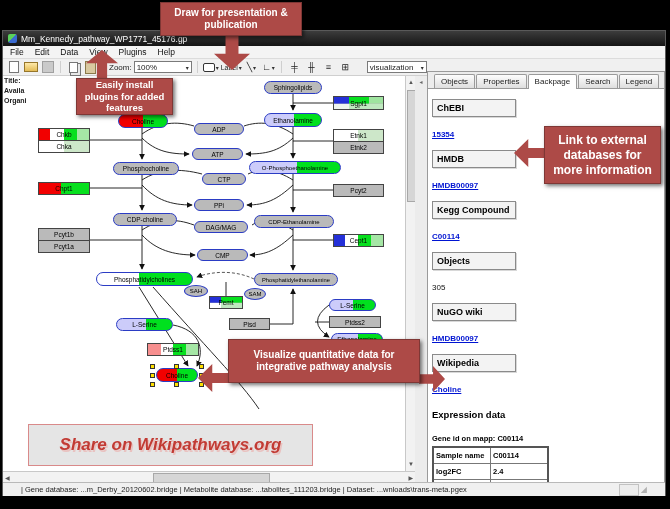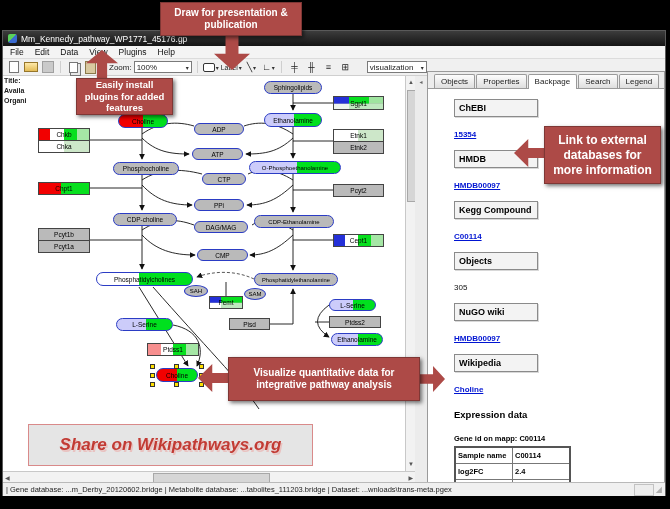--- a/index.html
+++ b/index.html
@@ -71,34 +71,34 @@
             display:flex;flex-direction:column;align-items:center;font-size:6px;color:#666;padding-top:2px;box-sizing:border-box}
   .panel{position:absolute;left:424px;top:40px;width:238px;height:411px;background:#fff;
          border:1px solid #9a9a9a;box-sizing:border-box}
   .tabrow{position:absolute;left:0;top:0;width:100%;height:17px;background:#ececec;
           border-bottom:1px solid #9a9a9a;display:flex;align-items:flex-end;gap:1px;
           padding-left:6px;box-sizing:border-box;font-size:8px}
   .tab{padding:2px 6px 2px;background:linear-gradient(#fdfdfd,#dedede);border:1px solid #9a9a9a;
        border-bottom:none;border-radius:2px 2px 0 0;color:#222}
   .tab.active{background:#fff;position:relative;top:1px;padding-bottom:3px}
   .pcontent{position:absolute;left:0;top:17px;width:100%;height:393px;background:#fff;
-            padding:10px 0 0 26px;box-sizing:border-box;overflow:hidden}
+            padding:10px 0 0 4px;box-sizing:border-box;overflow:hidden}
   .hdrbox{min-width:74px;width:max-content;border:1px solid #8a8a8a;background:#f3f3f3;
           font-weight:bold;font-size:9px;padding:3px 4px;box-shadow:1px 1px 0 #d8d8d8;margin-bottom:6px}
   .lnk{color:#0014d2;font-size:8px;font-weight:bold;text-decoration:underline;display:inline-block;margin-bottom:11px}
   .plain{color:#111;font-size:8px;display:inline-block;margin-bottom:11px}
   .xhead{font-size:9.5px;font-weight:bold;margin:4px 0 14px}
   .geneid{font-size:7.5px;font-weight:bold;margin-bottom:3px}
   table.xt{border-collapse:collapse;border:2px solid #555}
   table.xt td{border:1px solid #777;width:52px;font-size:7.5px;font-weight:bold;text-align:left;
               padding:3px 2px;background:#fff}
   
   .statusbar{position:absolute;left:0;top:451px;width:100%;height:14px;background:#f0f0f0;
              border-top:1px solid #b9b9b9;display:flex;align-items:center;font-size:7.5px;
-             color:#222;padding:0 3px;box-sizing:border-box}
+             color:#222;padding:0 18px;box-sizing:border-box}
   .statuscell{margin-left:auto;width:18px;height:10px;border:1px solid #c2c2c2;background:#ededed}
   .grip{color:#b0b0b0;font-size:8px;margin-left:2px}
   
   .callout{position:absolute;background:#ad4a47;border:1px solid #7e3735;color:#fff;
            font-weight:bold;text-align:center;display:flex;align-items:center;justify-content:center;
            box-shadow:2px 2px 4px rgba(0,0,0,.55);z-index:50;box-sizing:border-box;padding:2px 4px;line-height:1.25}
   .arrowblk{position:absolute;background:#ad4a47;z-index:49;filter:drop-shadow(1px 1px 1px rgba(0,0,0,.4))}
   .arr-down{clip-path:polygon(32% 0,68% 0,68% 52%,100% 52%,50% 100%,0 52%,32% 52%)}
   .arr-up{clip-path:polygon(50% 0,100% 46%,66% 46%,66% 100%,34% 100%,34% 46%,0 46%)}
   .arr-left{clip-path:polygon(0 50%,46% 0,46% 32%,100% 32%,100% 68%,46% 68%,46% 100%)}
@@ -349,16 +349,16 @@
 <div class="callout" style="left:160px;top:2px;width:142px;height:34px;font-size:10px">Draw for presentation &amp; publication</div>
 <div class="arrowblk arr-down" style="left:214px;top:36px;width:36px;height:34px"></div>
 
 <div class="arrowblk arr-up" style="left:86px;top:50px;width:32px;height:29px"></div>
 <div class="callout" style="left:76px;top:78px;width:97px;height:37px;font-size:9.5px">Easily install plugins for added features</div>
 
 <div class="arrowblk arr-left" style="left:514px;top:139px;width:31px;height:28px"></div>
 <div class="callout" style="left:544px;top:126px;width:117px;height:58px;font-size:12px">Link to external databases  for more information</div>
 
 <div class="arrowblk arr-left" style="left:198px;top:364px;width:31px;height:28px"></div>
-<div class="callout" style="left:228px;top:357px;width:192px;height:44px;font-size:10px">Visualize quantitative data  for integrative pathway analysis</div>
+<div class="callout" style="left:228px;top:339px;width:192px;height:44px;font-size:10px">Visualize quantitative data  for integrative pathway analysis</div>
 <div class="arrowblk arr-right" style="left:419px;top:366px;width:26px;height:26px"></div>
 
 <div class="share">Share on Wikipathways.org</div>
 
 </body></html>

